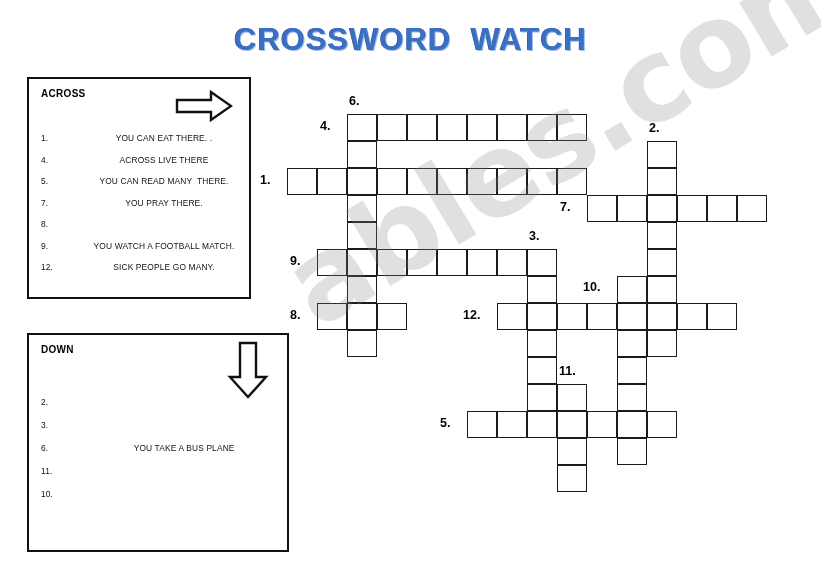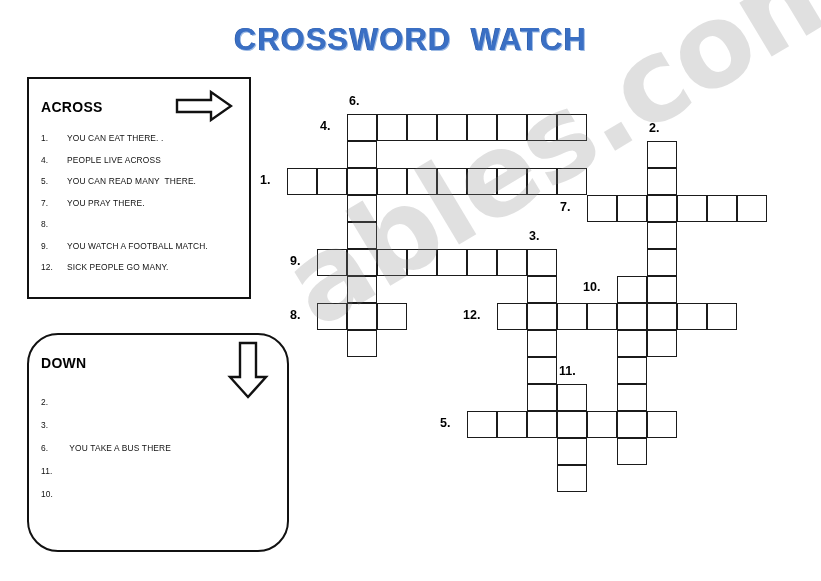--- a/index.html
+++ b/index.html
@@ -41,27 +41,26 @@
     left: 27px;
     top: 77px;
     width: 224px;
     height: 222px;
   }
   #down-box {
     left: 27px;
     top: 333px;
     width: 262px;
     height: 219px;
-    border-radius: 31px;
   }
   .clue-heading {
     position: absolute;
     left: 12px;
-    top: 20px;
-    font-size: 14px;
+    top: 9px;
+    font-size: 10px;
     font-weight: bold;
     letter-spacing: 0.3px;
     color: #000;
   }
   .clue-list {
     position: absolute;
     left: 12px;
     width: 100%;
   }
   #across-list { top: 54px; }
@@ -77,20 +76,21 @@
   #down-list .clue-item { margin-bottom: 13px; }
 
   .clue-num {
     width: 26px;
     flex: 0 0 26px;
     text-align: left;
   }
   .clue-text {
     flex: 1 1 auto;
     white-space: pre;
+    text-align: center;
   }
 
   
   .arrow-wrap {
     position: absolute;
   }
   #across-arrow {
     right: 16px;
     top: 10px;
     width: 58px;
@@ -159,21 +159,21 @@
     </svg>
   </div>
 
   <div class="clue-list" id="across-list">
     <div class="clue-item">
       <span class="clue-num">1.</span>
       <span class="clue-text">YOU CAN EAT THERE. .</span>
     </div>
     <div class="clue-item">
       <span class="clue-num">4.</span>
-      <span class="clue-text">PEOPLE LIVE ACROSS</span>
+      <span class="clue-text">ACROSS LIVE THERE</span>
     </div>
     <div class="clue-item">
       <span class="clue-num">5.</span>
       <span class="clue-text">YOU CAN READ MANY  THERE.</span>
     </div>
     <div class="clue-item">
       <span class="clue-num">7.</span>
       <span class="clue-text">YOU PRAY THERE.</span>
     </div>
     <div class="clue-item">
@@ -201,21 +201,21 @@
 
   <div class="clue-list" id="down-list">
     <div class="clue-item">
       <span class="clue-num">2.</span>
     </div>
     <div class="clue-item">
       <span class="clue-num">3.</span>
     </div>
     <div class="clue-item">
       <span class="clue-num">6.</span>
-      <span class="clue-text"> YOU TAKE A BUS THERE</span>
+      <span class="clue-text"> YOU TAKE A BUS PLANE</span>
     </div>
     <div class="clue-item">
       <span class="clue-num">11.</span>
     </div>
     <div class="clue-item">
       <span class="clue-num">10.</span>
     </div>
   </div>
 </div>
 

